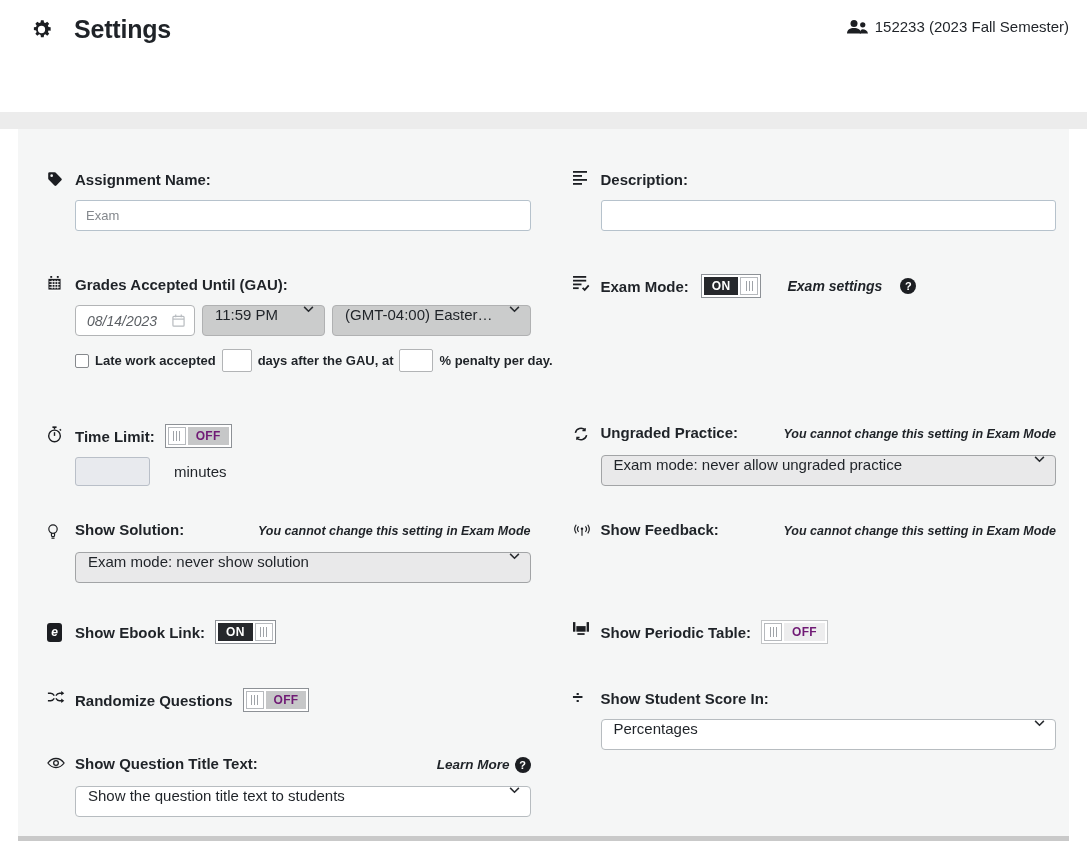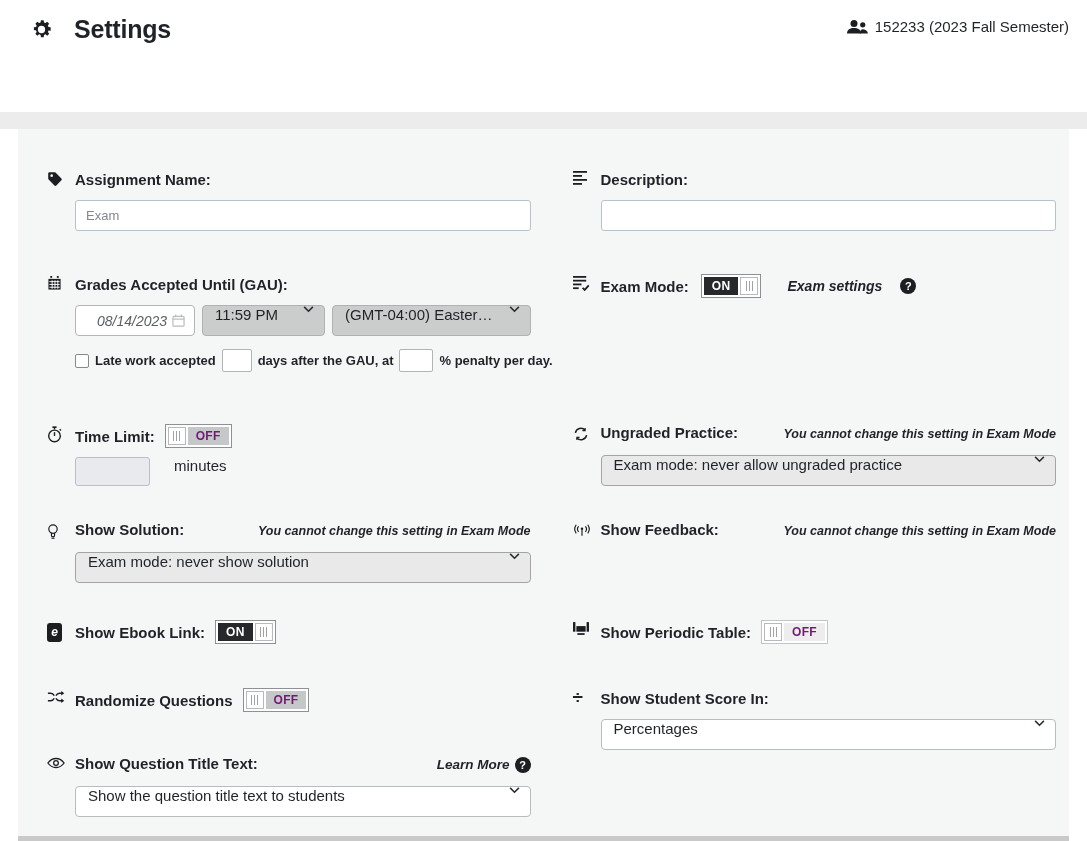--- a/index.html
+++ b/index.html
@@ -51,21 +51,21 @@
   }
   .mini-input.wide { width:34px; }
   .dis-input {
     width:75px; height:29px; border:1px solid #b9bfc8; border-radius:3px;
     background:#e8eaee; font-family:inherit; outline:none;
   }
 
   .date-input {
     width:120px; height:31px; border:1px solid #b2b4b6; border-radius:4px;
     background:#fff; display:flex; align-items:center; justify-content:space-between;
-    padding:0 9px 0 21px; font-size:14px; font-style:italic; color:#5b5f64; cursor:pointer; flex:none;
+    padding:0 9px 0 11px; font-size:14px; font-style:italic; color:#5b5f64; cursor:pointer; flex:none;
   }
 
   .select {
     height:31px; border-radius:4px; display:flex; align-items:flex-start;
     justify-content:space-between; padding:0 10px 0 12px; font-size:15px;
     cursor:pointer; white-space:nowrap; overflow:hidden;
   }
   .select span { overflow:hidden; text-overflow:ellipsis; }
   .select.gray  { background:#cbcccc; border:1px solid #b0b1b2; }
   .select.dim   { background:#e9e9ea; border:1px solid #a2a4a6; cursor:default; }
@@ -88,21 +88,21 @@
   .tg-handle {
     width:18px; height:18px; border:1px solid #b6b9bd; background:#fff;
     display:flex; align-items:center; justify-content:center; gap:2px;
   }
   .tg-handle i { width:1px; height:10px; background:#9fa3a8; }
 
   
   .gau-row { display:flex; gap:7px; margin-bottom:13px; }
   .late-row { display:flex; align-items:center; gap:6px; font-size:13px; font-weight:700; white-space:nowrap; }
   .checkbox { width:14px; height:14px; border:1px solid #86898d; border-radius:2px; background:#fff; flex:none; cursor:pointer; }
-  .minutes-row { display:flex; align-items:flex-start; gap:24px; margin-top:9px; font-size:15px; }
+  .minutes-row { display:flex; align-items:center; gap:24px; margin-top:9px; font-size:15px; }
 
   .inline-row { display:flex; align-items:center; gap:9px; }
   .inline-row .lbl { margin-right:1px; }
 
   .q-circle {
     width:16px; height:16px; border-radius:50%; background:#1c1e22; color:#fff;
     font-size:11px; font-weight:700; display:inline-flex; align-items:center;
     justify-content:center; cursor:pointer; flex:none;
   }
   .ebook-icon {

